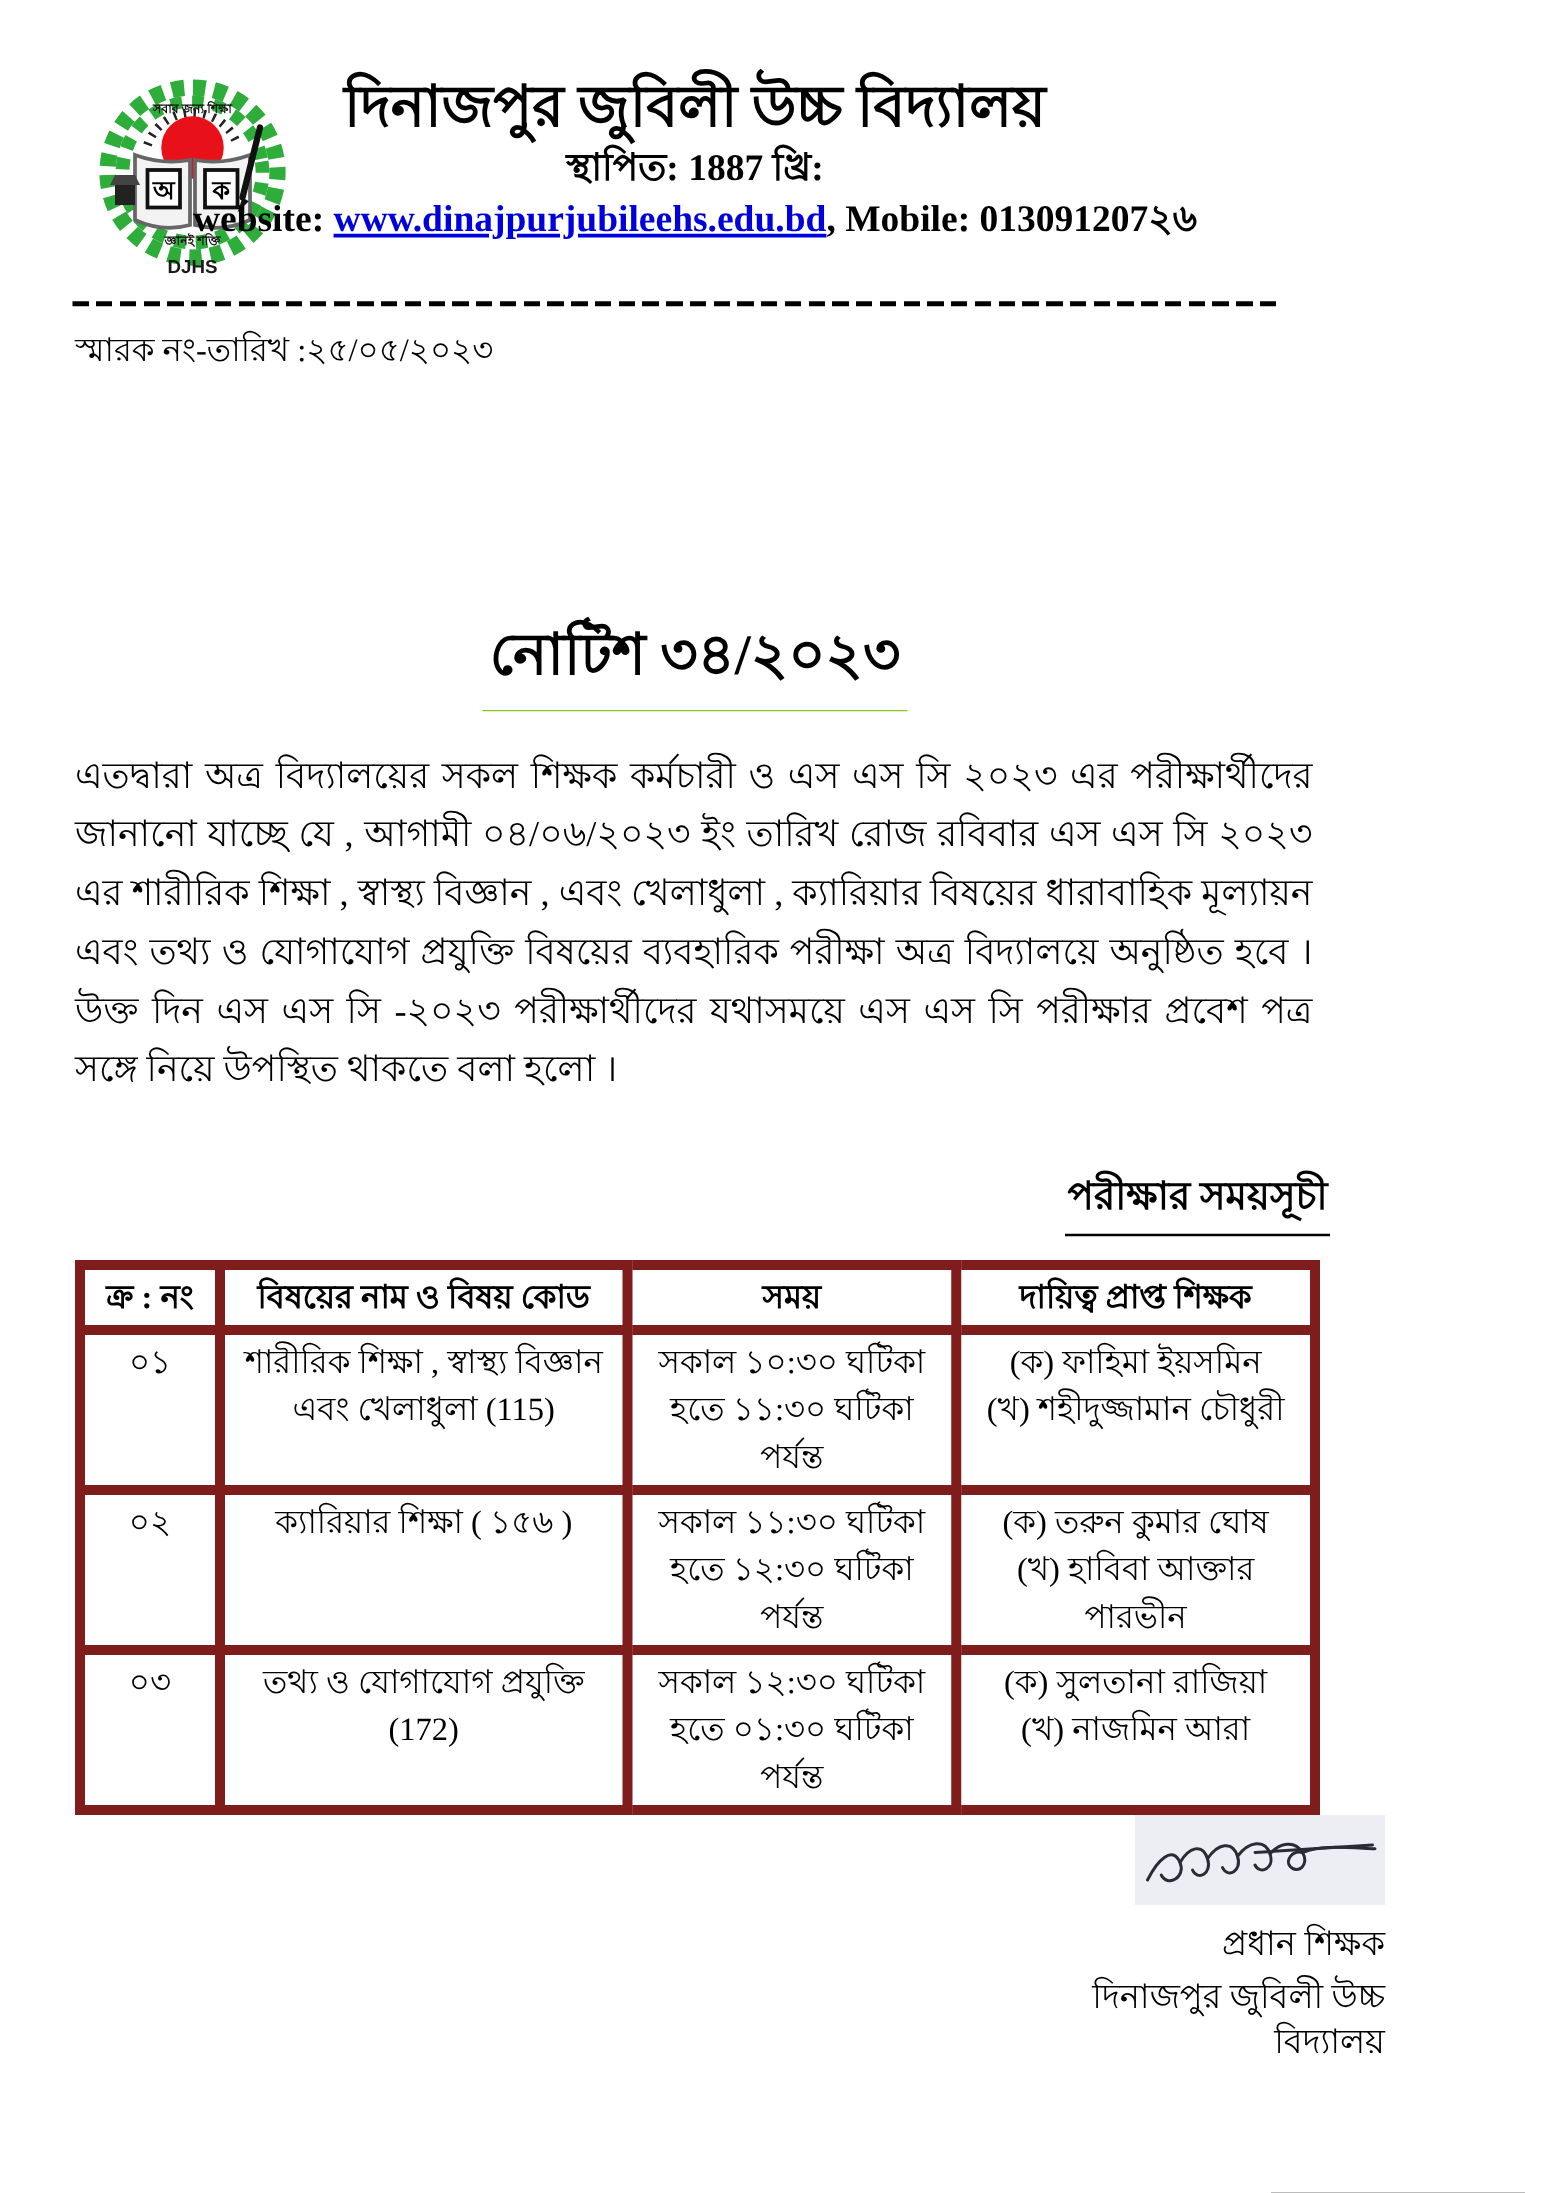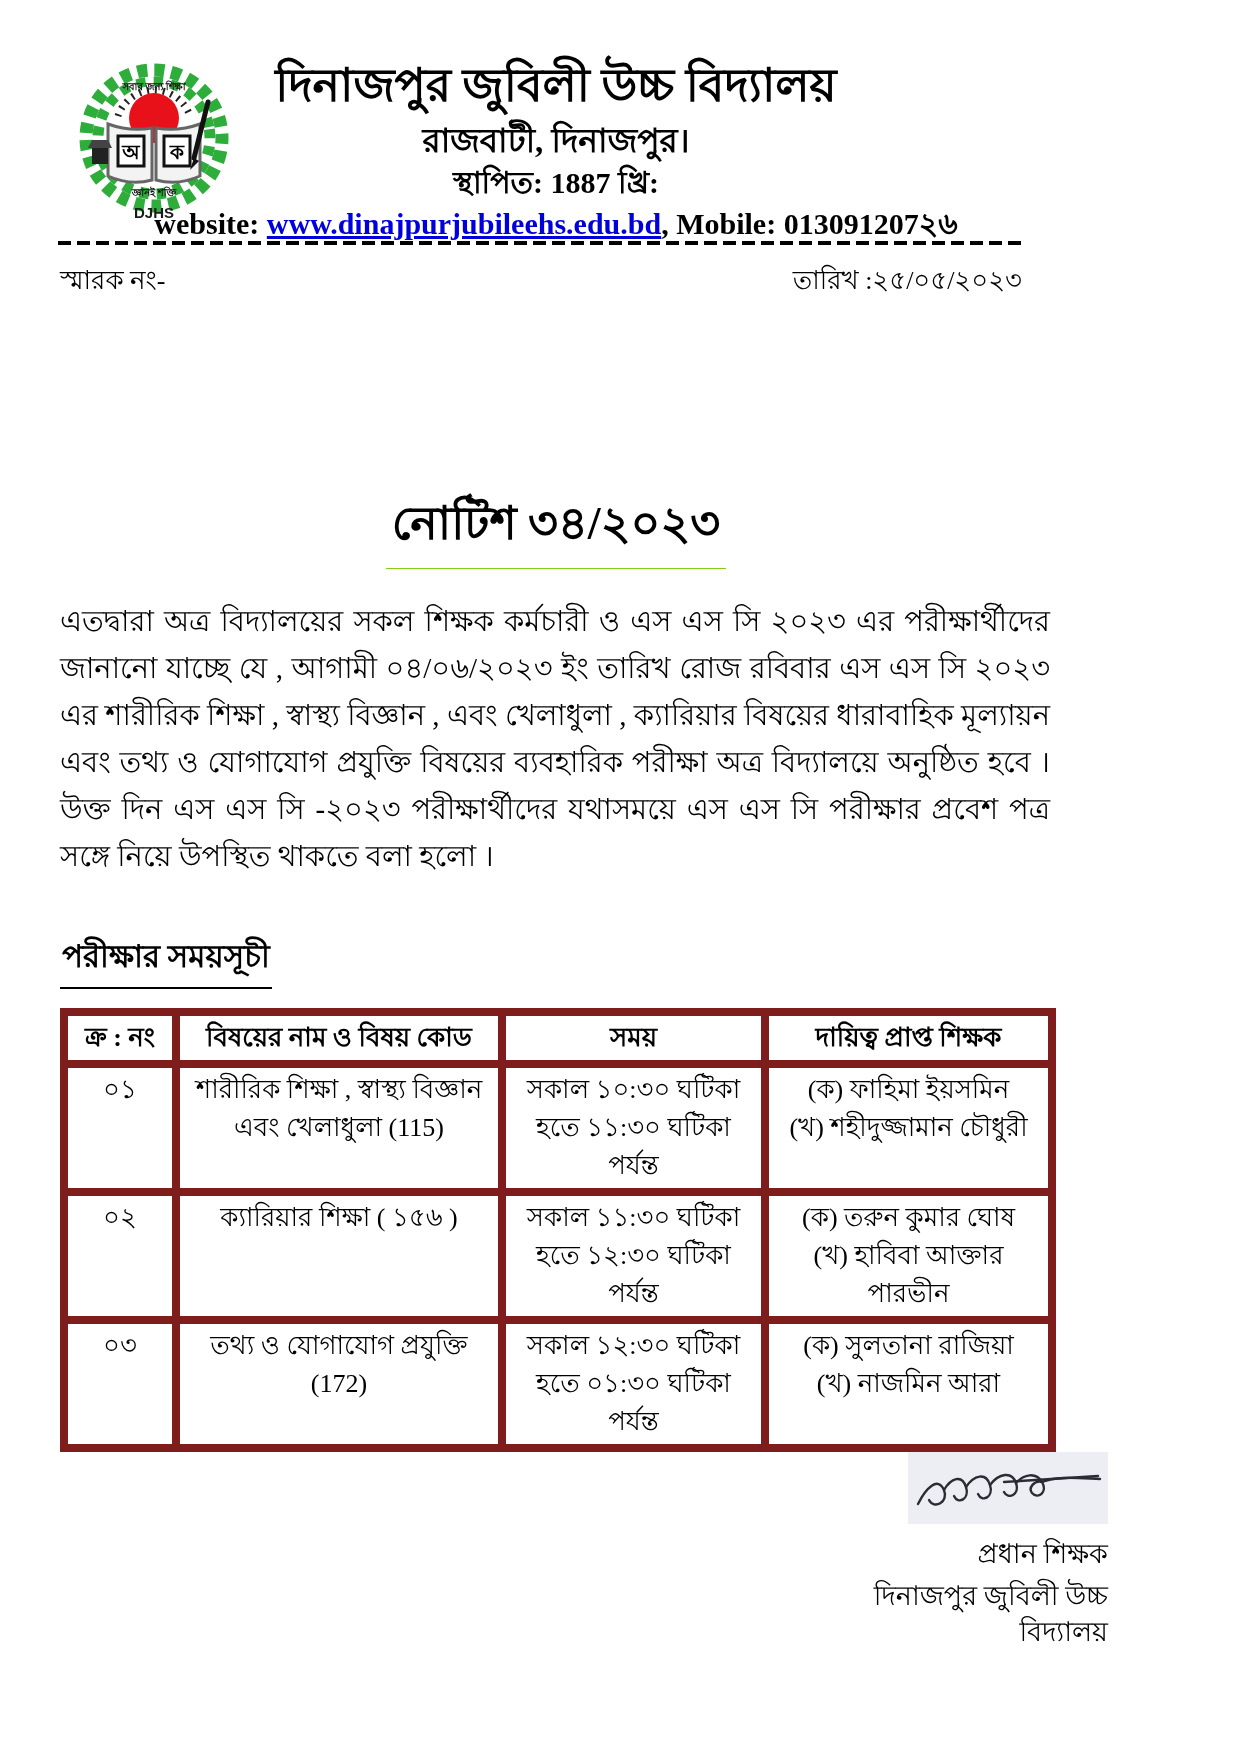--- a/index.html
+++ b/index.html
@@ -27,37 +27,37 @@
   .website-line { font-size: 30px; font-weight: 700; line-height: 40px; margin-top: 2px; }
   .website-link { color: #0000dd; text-decoration: underline; cursor: pointer; }
 
   .dashed-rule {
     position: absolute; left: 58px; top: 241px; width: 968px; height: 4px;
     background: repeating-linear-gradient(90deg, #000 0 13px, transparent 13px 19px);
   }
 
   .memo-row {
     position: absolute; left: 60px; top: 264px; width: 962px;
-    display: flex; justify-content: space-between;
+    display: flex; 
     font-size: 26px; line-height: 34px;
   }
 
   
   .notice-title-wrap { position: absolute; left: 60px; top: 488px; width: 992px; text-align: center; }
   .notice-title {
     display: inline-block; font-size: 46px; font-weight: 700;
     border-bottom: 1px solid #84cc16; padding: 0 6px 4px 6px;
   }
   .notice-body {
     position: absolute; left: 60px; top: 598px; width: 990px;
     font-size: 29px; line-height: 47px; text-align: justify;
   }
 
   
-  .schedule-title-wrap { position: absolute; left: 60px; top: 932px; width: 992px; text-align: left; }
+  .schedule-title-wrap { position: absolute; left: 72px; top: 932px; width: 992px; text-align: right; }
   .schedule-title {
     display: inline-block; font-size: 31px; font-weight: 700;
     border-bottom: 2px solid #000; padding: 0 2px 3px 2px;
   }
   table.schedule {
     position: absolute; left: 60px; top: 1008px; width: 988px;
     border-collapse: collapse; table-layout: fixed;
     font-size: 26px;
   }
   table.schedule th, table.schedule td {
@@ -126,21 +126,20 @@
       </g>
 
       <text x="86" y="146" text-anchor="middle" font-size="10" font-weight="700" fill="#111">জ্ঞানই শক্তি</text>
 
       <text x="86" y="168" text-anchor="middle" font-size="15" font-weight="700" fill="#1a1a1a" font-family="'Liberation Sans', sans-serif">DJHS</text>
     </svg>
   </div>
 
   <div class="header-text">
     <div class="school-name">দিনাজপুর জুবিলী উচ্চ বিদ্যালয়</div>
-    <div class="school-address">রাজবাটী, দিনাজপুর।</div>
     <div class="school-established">স্থাপিত: 1887 খ্রি:</div>
     <div class="website-line"><span>website: </span><span class="website-link">www.dinajpurjubileehs.edu.bd</span><span>, Mobile: </span><span>013091207২৬</span></div>
   </div>
 
   <div class="dashed-rule"></div>
 
   <div class="memo-row">
     <span>স্মারক নং-</span>
     <span>তারিখ :২৫/০৫/২০২৩</span>
   </div>

